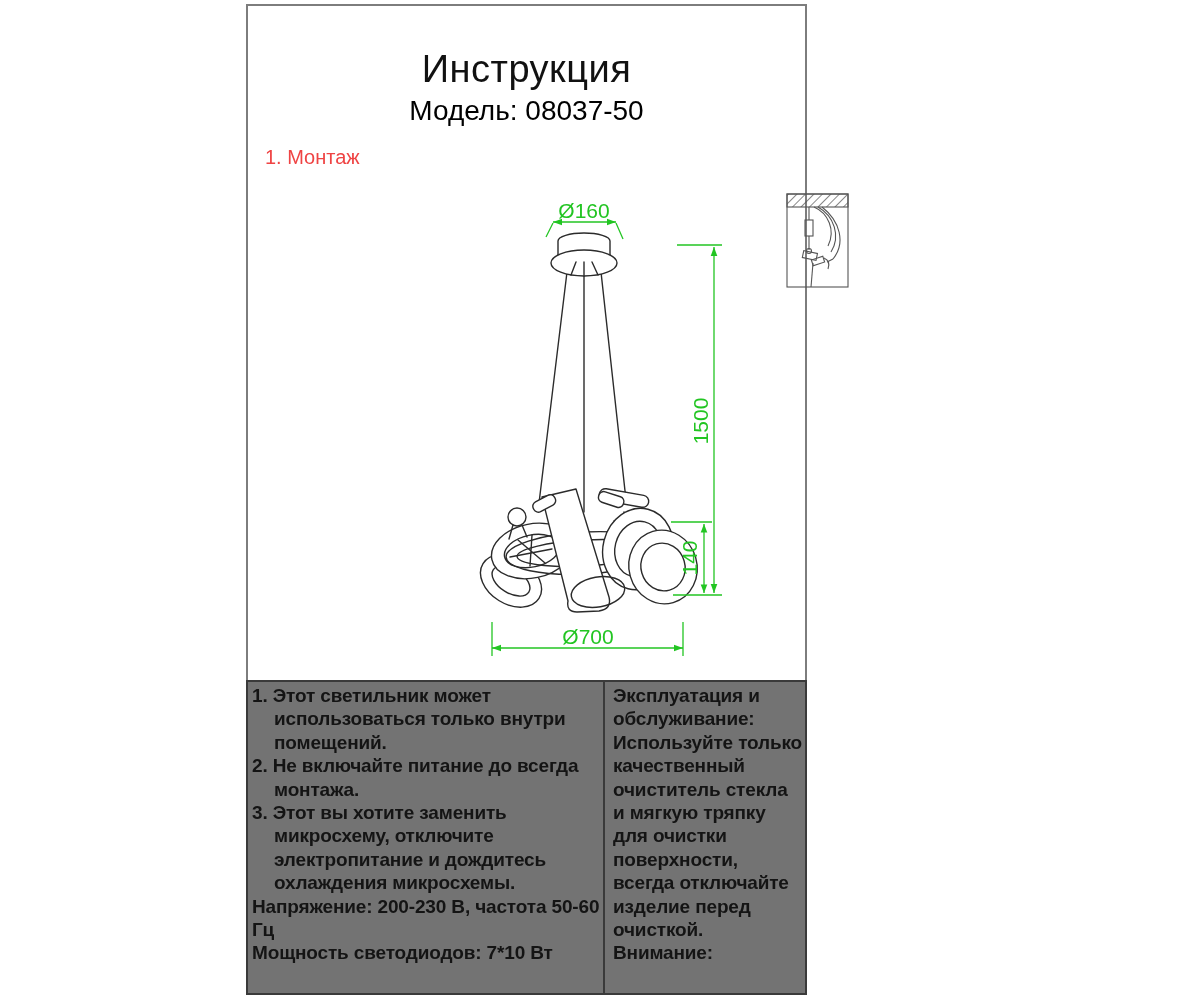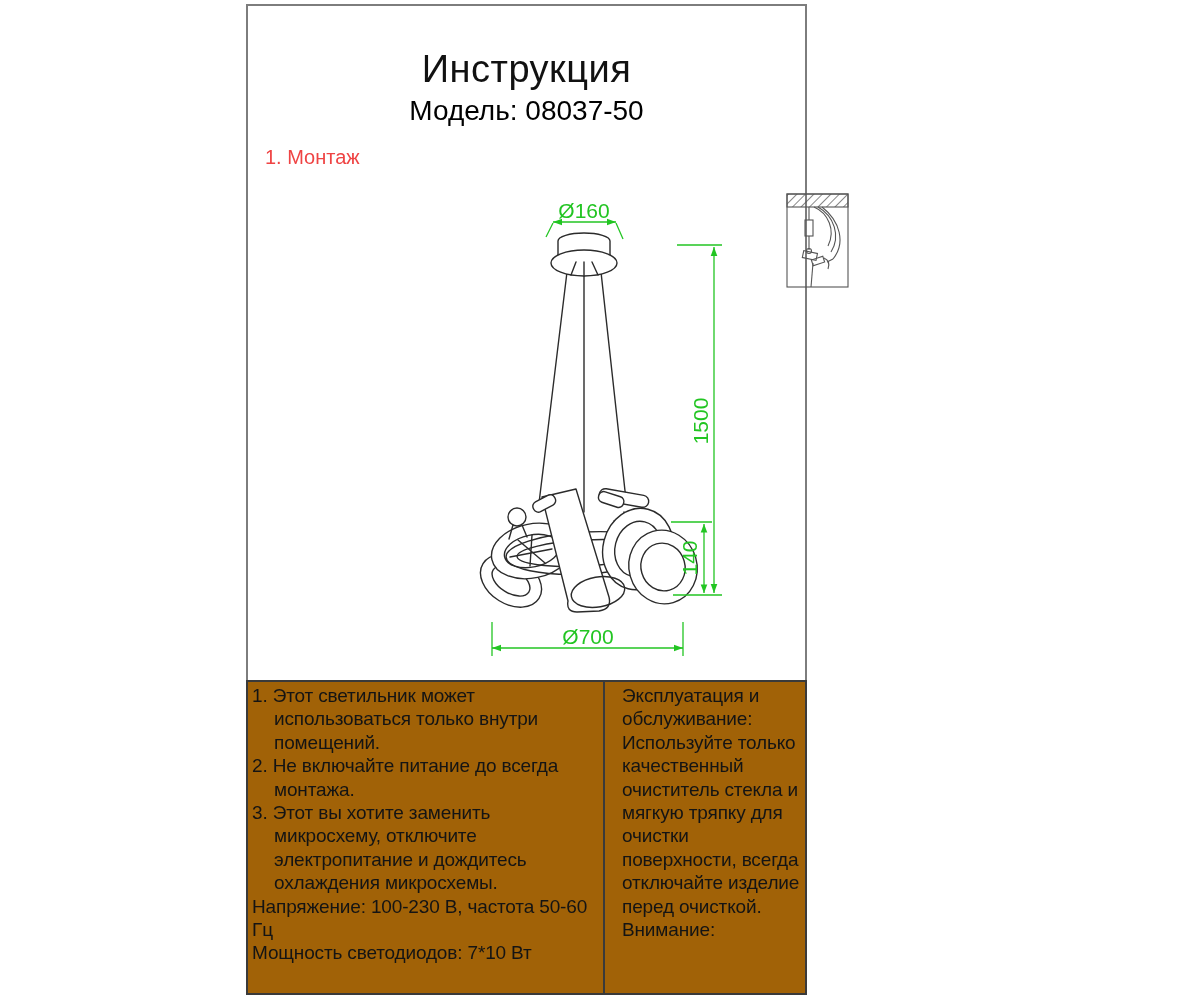--- a/index.html
+++ b/index.html
@@ -13,24 +13,24 @@
   .montage{position:absolute;left:17px;top:140px;font-size:20px;color:#ef4444;}
   .drawing{position:absolute;left:8px;top:0;width:703px;height:674px;margin-left:32px;}
   .drawing svg{display:block;width:100%;height:100%;}
   .stroke{stroke:#2b2b2b;stroke-width:1.4;fill:none;stroke-linecap:round;stroke-linejoin:round;}
   .wfill{stroke:#2b2b2b;stroke-width:1.4;fill:#ffffff;stroke-linejoin:round;}
   .dim{stroke:#22c522;stroke-width:1.3;fill:none;}
   .dimfill{fill:#22c522;stroke:none;}
   .dimtext{fill:#22c522;font-family:"Liberation Sans",sans-serif;font-size:21px;}
   .thin{stroke:#555;stroke-width:1.1;fill:none;}
   .notes{position:absolute;left:-2px;right:-2px;bottom:-2px;top:674px;
-         border:2px solid #3a3a3a;display:flex;background:#a16207;}
+         border:2px solid #3a3a3a;display:flex;background:#737373;font-weight:bold;}
   .cell-left{width:357px;box-sizing:border-box;border-right:2px solid #3a3a3a;
              padding:2px 1px 0 4px;}
-  .cell-right{flex:1;padding:2px 2px 0 17px;}
+  .cell-right{flex:1;padding:2px 2px 0 8px;}
   .notes div{font-size:19px;line-height:23.4px;letter-spacing:-0.15px;color:#141414;}
   .li{padding-left:22px;text-indent:-22px;}
 </style>
 </head>
 <body>
 
 <div id="stage">
   <div class="page">
 
     <h1 class="title">Инструкция</h1>
@@ -129,21 +129,21 @@
           <path class="thin" d="M773,263 L771,287"></path>
         </g>
       </svg>
     </div>
 
     <div class="notes">
       <div class="cell-left">
         <div class="li"><span>1.</span> <span>Этот светильник может использоваться только внутри помещений.</span></div>
         <div class="li"><span>2.</span> <span>Не включайте питание до всегда монтажа.</span></div>
         <div class="li"><span>3.</span> <span>Этот вы хотите заменить микросхему, отключите электропитание и дождитесь охлаждения микросхемы.</span></div>
-        <div>Напряжение: 100-230 В, частота 50-60 Гц</div>
+        <div>Напряжение: 200-230 В, частота 50-60 Гц</div>
         <div>Мощность светодиодов: 7*10 Вт</div>
       </div>
       <div class="cell-right">
         <div>Эксплуатация и обслуживание:</div>
         <div>Используйте только качественный очиститель стекла и мягкую тряпку для очистки поверхности, всегда отключайте изделие перед очисткой.</div>
         <div>Внимание:</div>
       </div>
     </div>
 
   </div>

